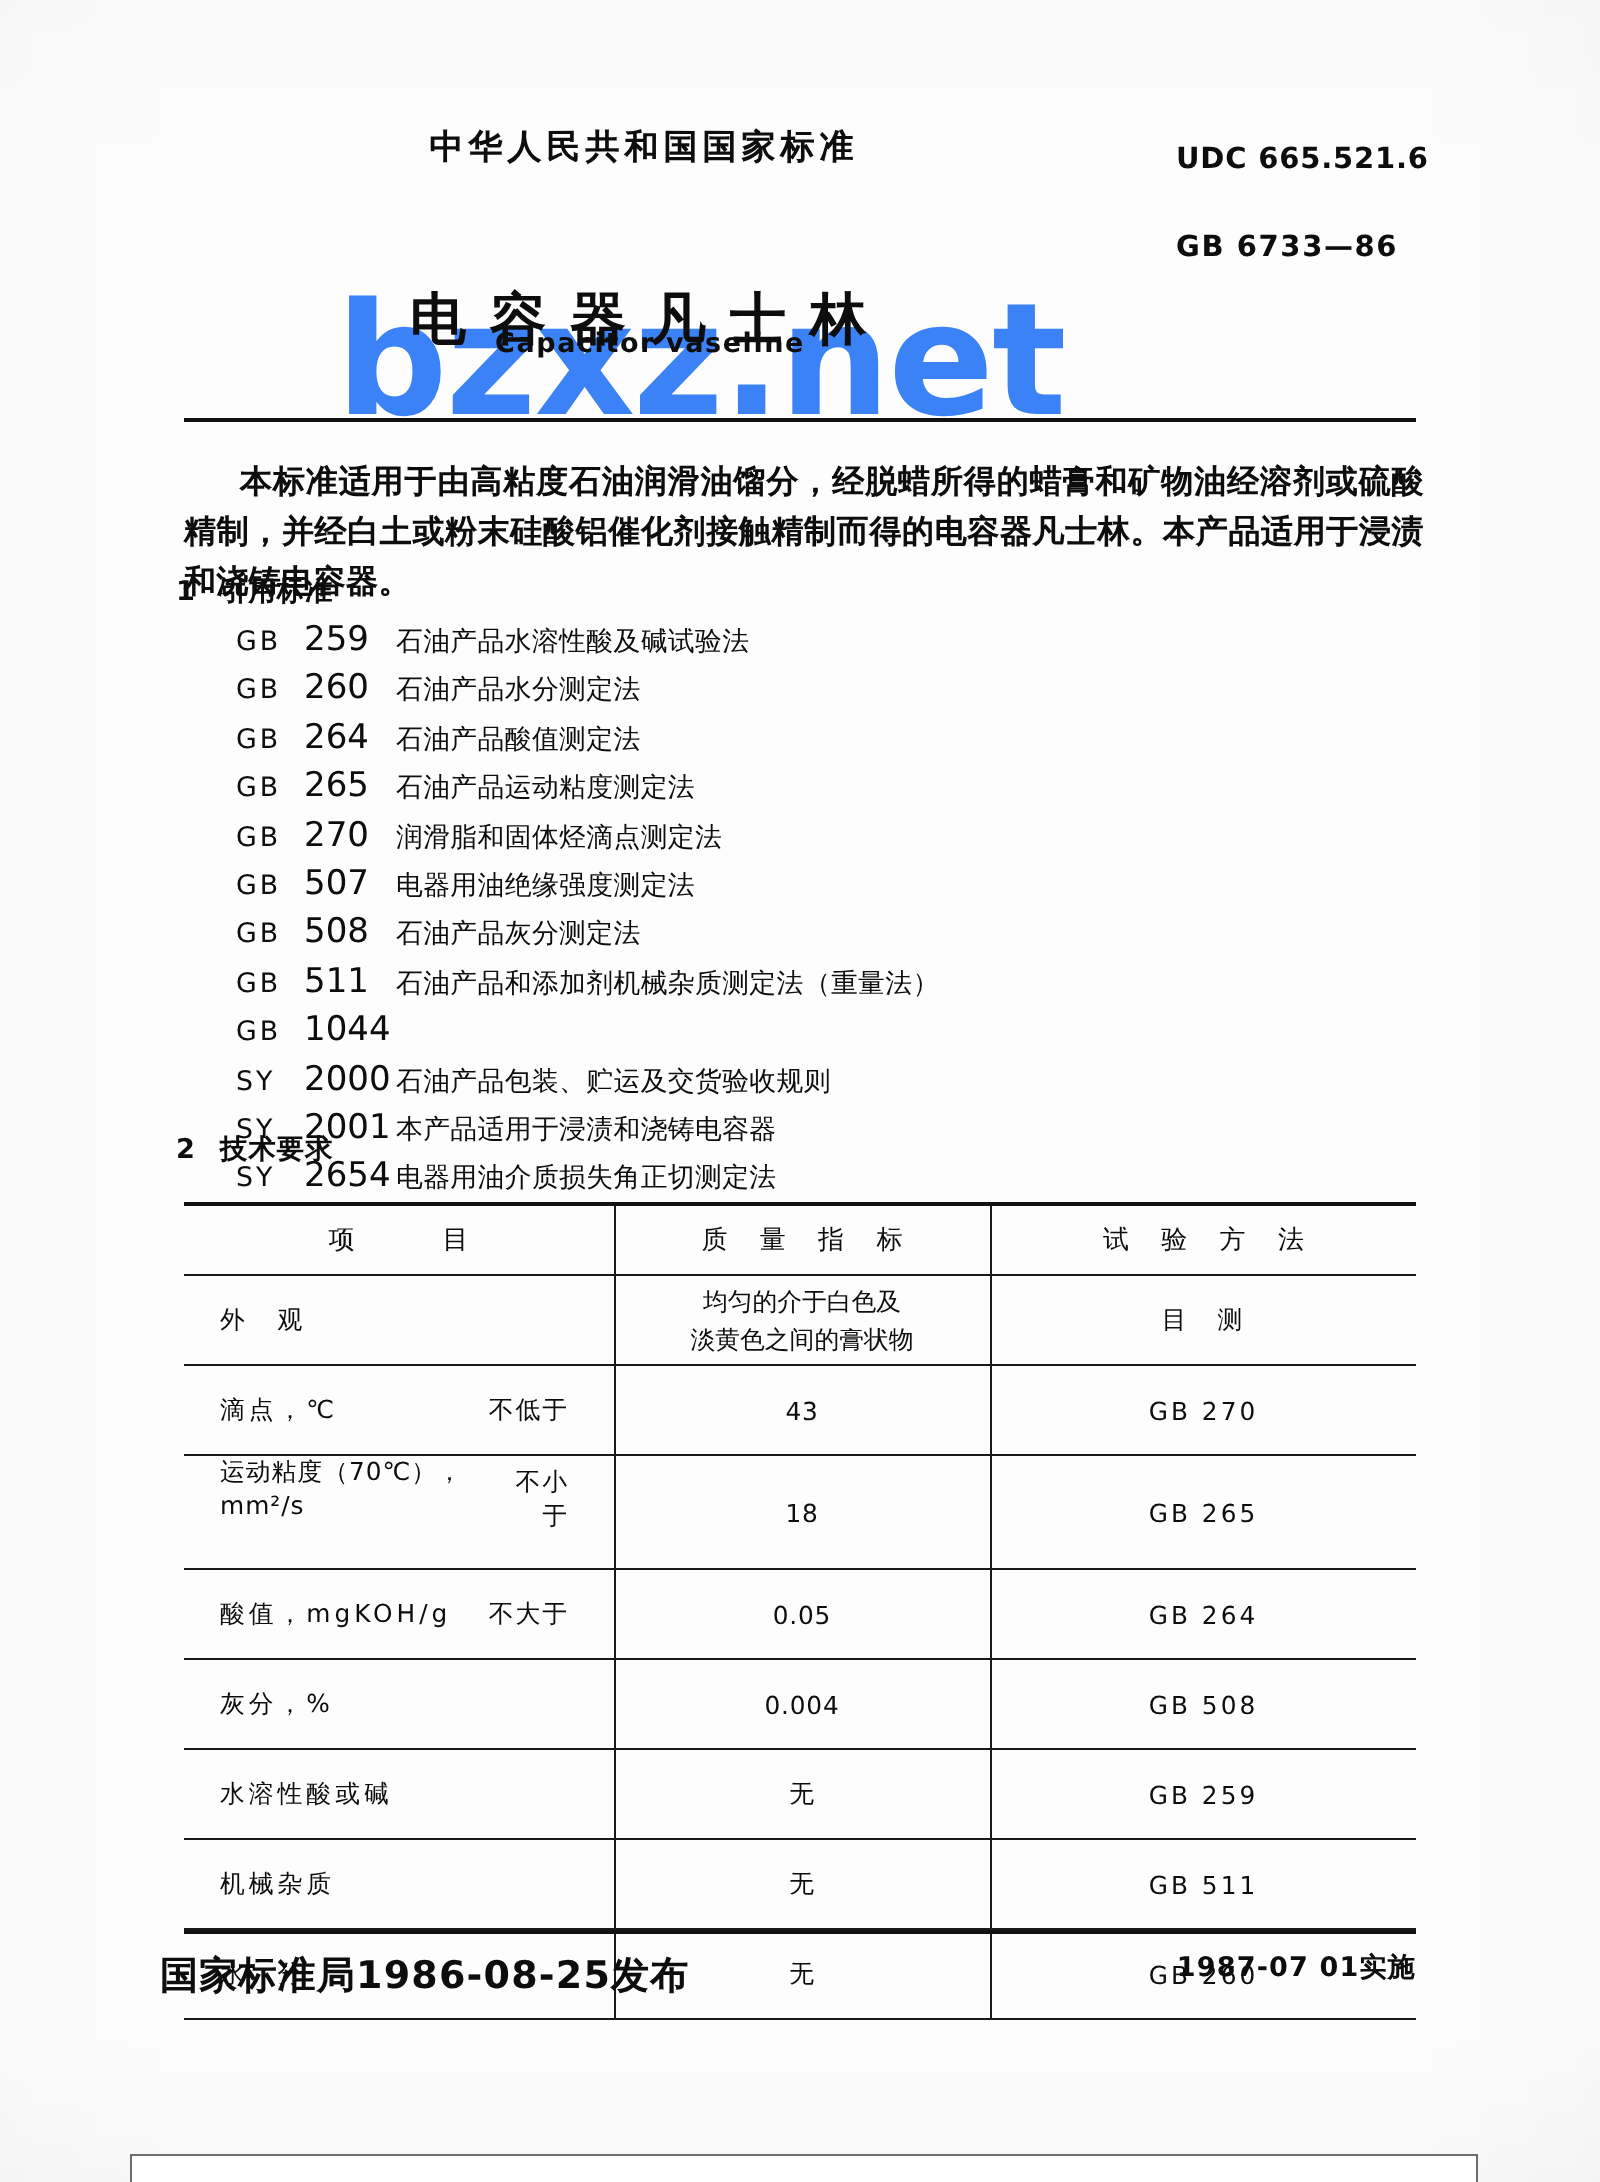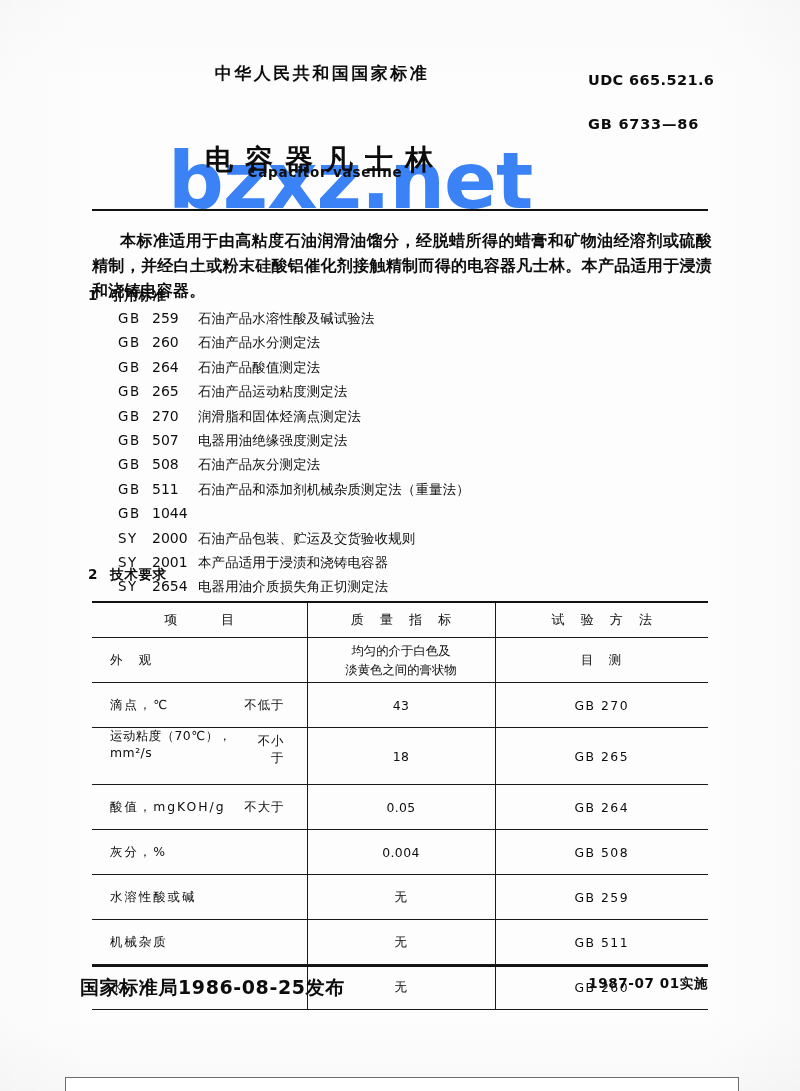--- a/index.html
+++ b/index.html
@@ -152,21 +152,21 @@
     font-size: 13.4px;
   }
   .ref-prefix {
     width: 34px;
     letter-spacing: 1.5px;
     flex: none;
   }
   .ref-num {
     width: 46px;
     flex: none;
-    font-size: 14px;
+    font-size: 17px;
   }
   .ref-title {
     letter-spacing: 0.2px;
   }
 
   
   .tbl {
     position: absolute;
     left: 92px; top: 601px;
     width: 616px;

